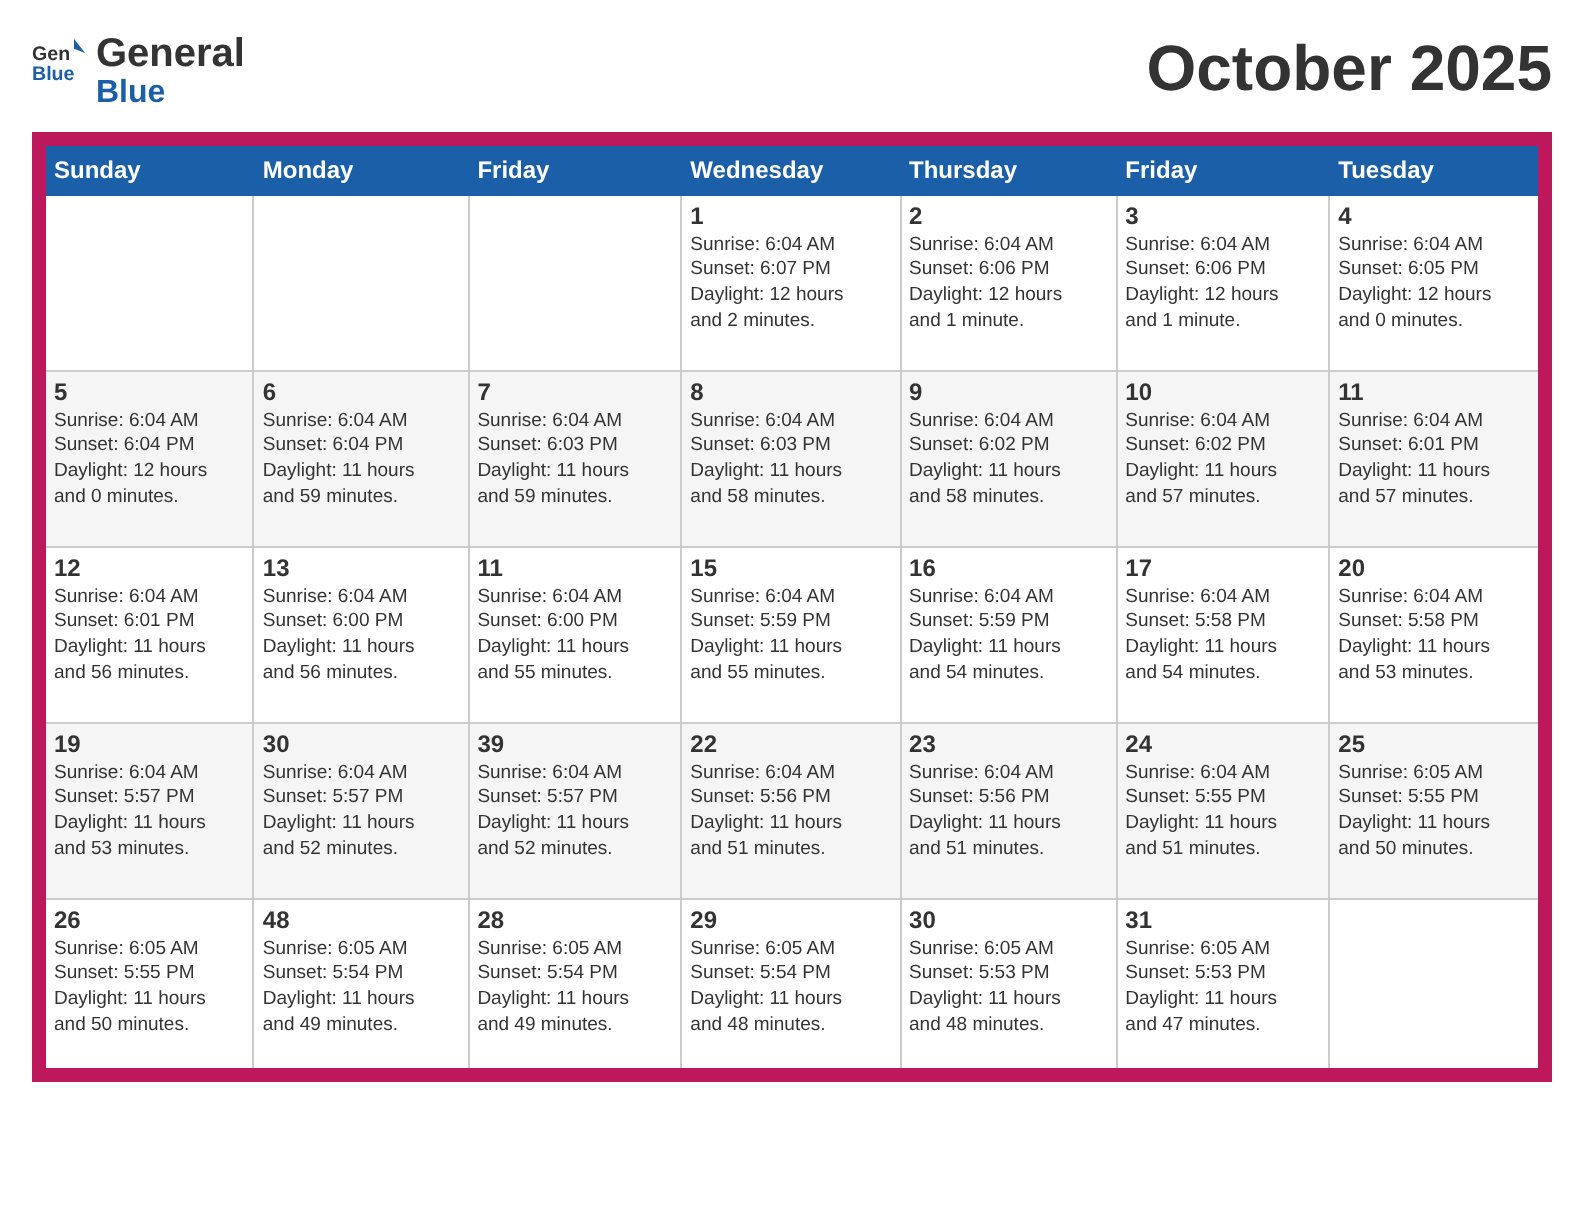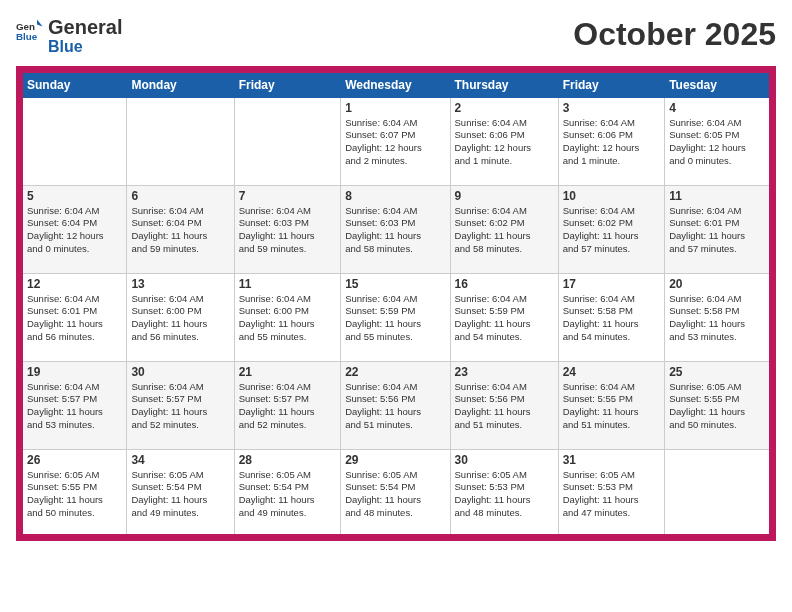--- a/index.html
+++ b/index.html
@@ -194,21 +194,21 @@
       <tr>
         <td>
           <span class="day-number">19</span>
           <div class="day-info">Sunrise: 6:04 AM<br>Sunset: 5:57 PM<br>Daylight: 11 hours<br>and 53 minutes.</div>
         </td>
         <td>
           <span class="day-number">30</span>
           <div class="day-info">Sunrise: 6:04 AM<br>Sunset: 5:57 PM<br>Daylight: 11 hours<br>and 52 minutes.</div>
         </td>
         <td>
-          <span class="day-number">21</span>
+          <span class="day-number">39</span>
           <div class="day-info">Sunrise: 6:04 AM<br>Sunset: 5:57 PM<br>Daylight: 11 hours<br>and 52 minutes.</div>
         </td>
         <td>
           <span class="day-number">22</span>
           <div class="day-info">Sunrise: 6:04 AM<br>Sunset: 5:56 PM<br>Daylight: 11 hours<br>and 51 minutes.</div>
         </td>
         <td>
           <span class="day-number">23</span>
           <div class="day-info">Sunrise: 6:04 AM<br>Sunset: 5:56 PM<br>Daylight: 11 hours<br>and 51 minutes.</div>
         </td>
@@ -220,21 +220,21 @@
           <span class="day-number">25</span>
           <div class="day-info">Sunrise: 6:05 AM<br>Sunset: 5:55 PM<br>Daylight: 11 hours<br>and 50 minutes.</div>
         </td>
       </tr>
       <tr>
         <td>
           <span class="day-number">26</span>
           <div class="day-info">Sunrise: 6:05 AM<br>Sunset: 5:55 PM<br>Daylight: 11 hours<br>and 50 minutes.</div>
         </td>
         <td>
-          <span class="day-number">34</span>
+          <span class="day-number">48</span>
           <div class="day-info">Sunrise: 6:05 AM<br>Sunset: 5:54 PM<br>Daylight: 11 hours<br>and 49 minutes.</div>
         </td>
         <td>
           <span class="day-number">28</span>
           <div class="day-info">Sunrise: 6:05 AM<br>Sunset: 5:54 PM<br>Daylight: 11 hours<br>and 49 minutes.</div>
         </td>
         <td>
           <span class="day-number">29</span>
           <div class="day-info">Sunrise: 6:05 AM<br>Sunset: 5:54 PM<br>Daylight: 11 hours<br>and 48 minutes.</div>
         </td>

